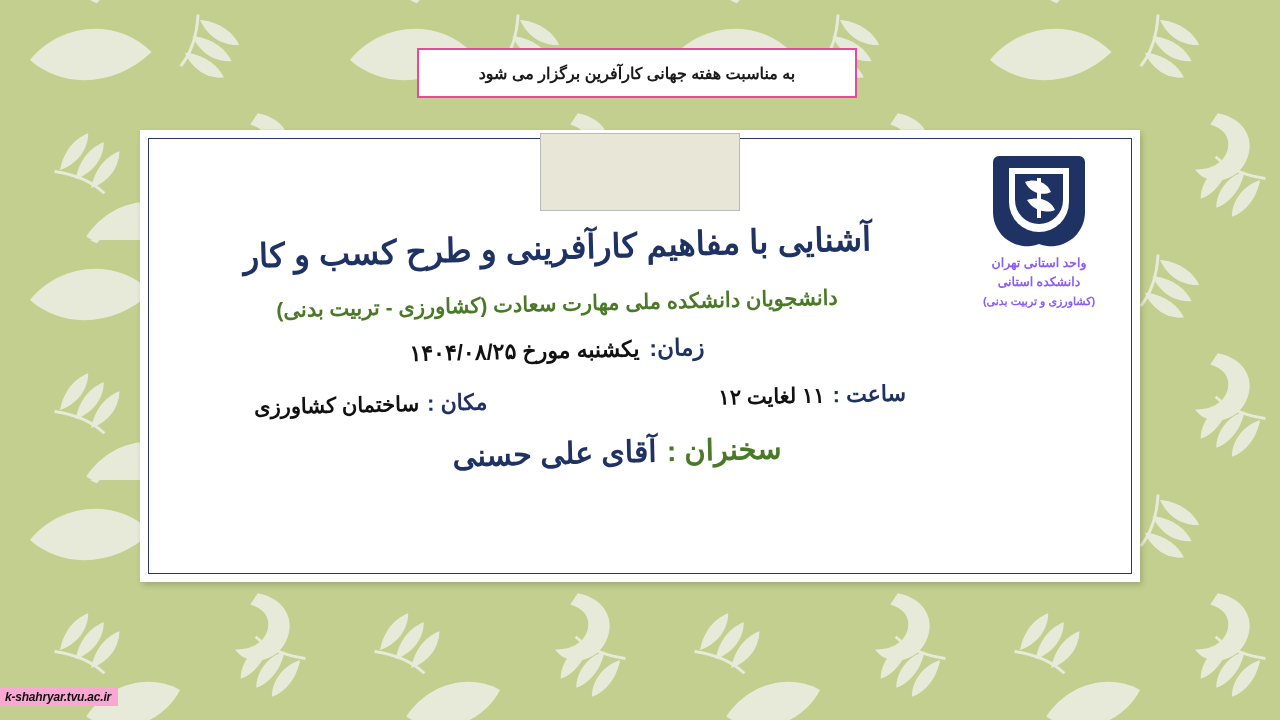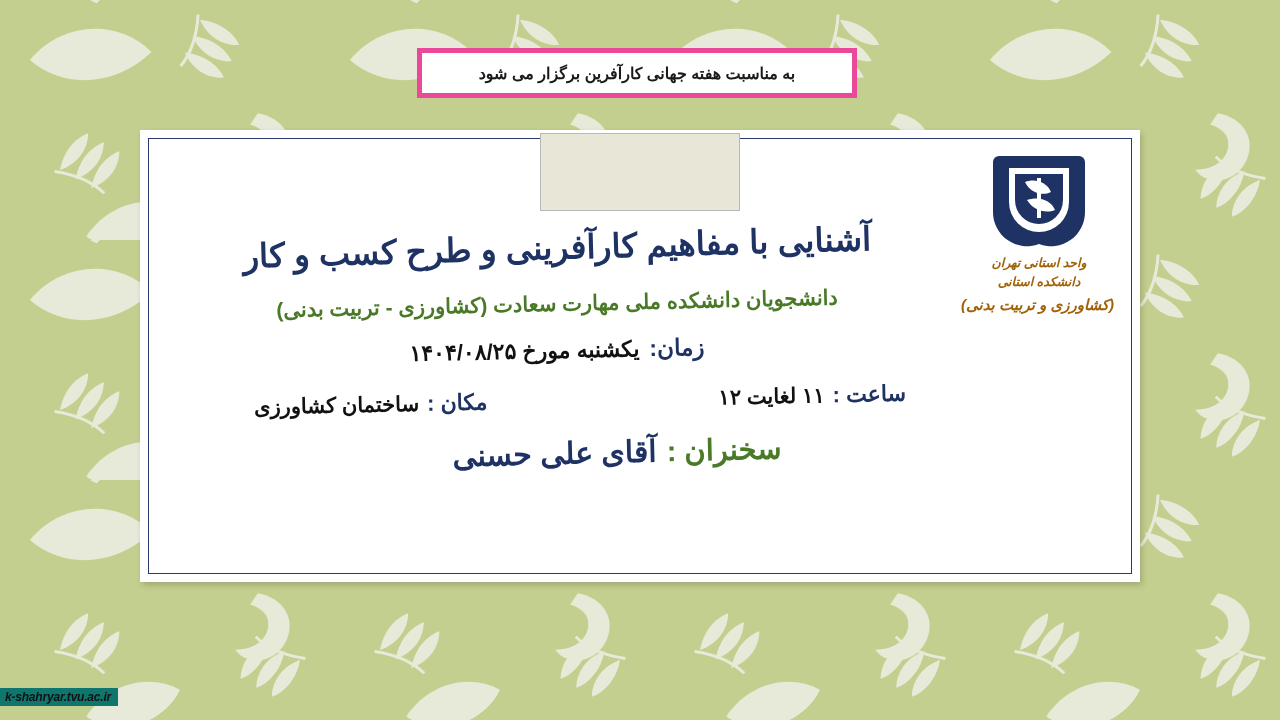--- a/index.html
+++ b/index.html
@@ -26,21 +26,21 @@
   #bg-pattern svg { display: block; width: 100%; height: 100%; }
 
   
   .top-banner {
     position: absolute;
     top: 48px;
     right: 423px;
     width: 440px;
     height: 50px;
     background: #ffffff;
-    border: 5px solid #ec4899;
+    border: 2px solid #ec4899;
     display: flex;
     align-items: center;
     justify-content: center;
     z-index: 3;
   }
   .top-banner span {
     font-size: 16px;
     font-weight: bold;
     color: #1a1a1a;
     white-space: nowrap;
@@ -87,27 +87,26 @@
   .logo-mark {
     width: 104px;
     height: 96px;
     margin: 0 auto 6px auto;
     position: relative;
   }
   .logo-mark svg { display: block; }
   .logo-lines {
     font-size: 12.5px;
     line-height: 1.55;
-    color: #a16207;
+    color: #8b5cf6;
     font-weight: bold;
     direction: rtl;
-    font-style: italic;
   }
   .logo-lines div { white-space: nowrap; }
-  .logo-lines .small { font-size: 15px; }
+  .logo-lines .small { font-size: 11px; }
 
   
   .card-body {
     position: absolute;
     top: 86px;
     right: 190px;
     left: 24px;
     z-index: 5;
     direction: rtl;
   }
@@ -190,21 +189,21 @@
     font-size: 30px;
     font-weight: bold;
     color: #1f3264;
   }
 
   
   .site-tag {
     position: absolute;
     left: 0;
     bottom: 14px;
-    background: #0f766e;
+    background: #f9a8d4;
     color: #111;
     font-size: 12px;
     font-weight: bold;
     font-style: italic;
     padding: 2px 7px 2px 5px;
     z-index: 6;
     direction: ltr;
     letter-spacing: -0.2px;
   }
 </style>

